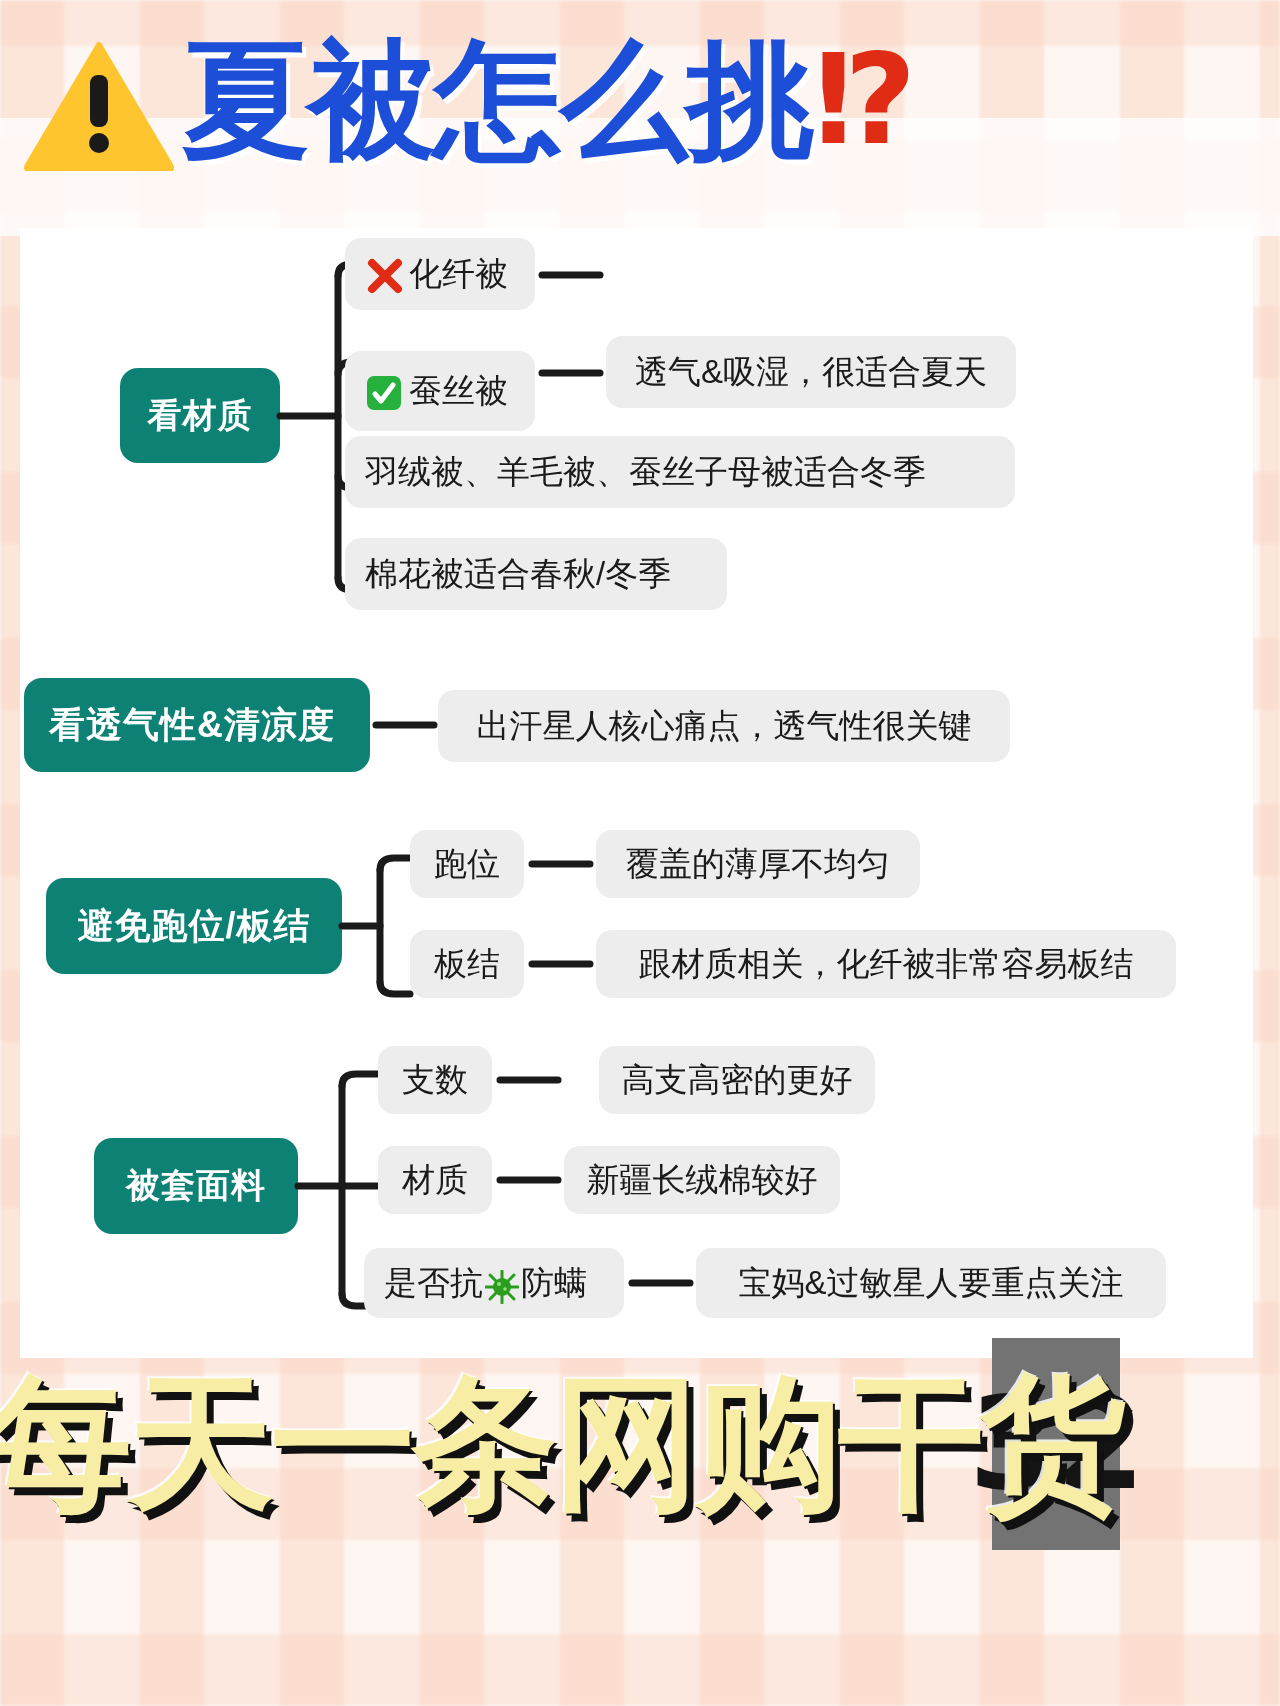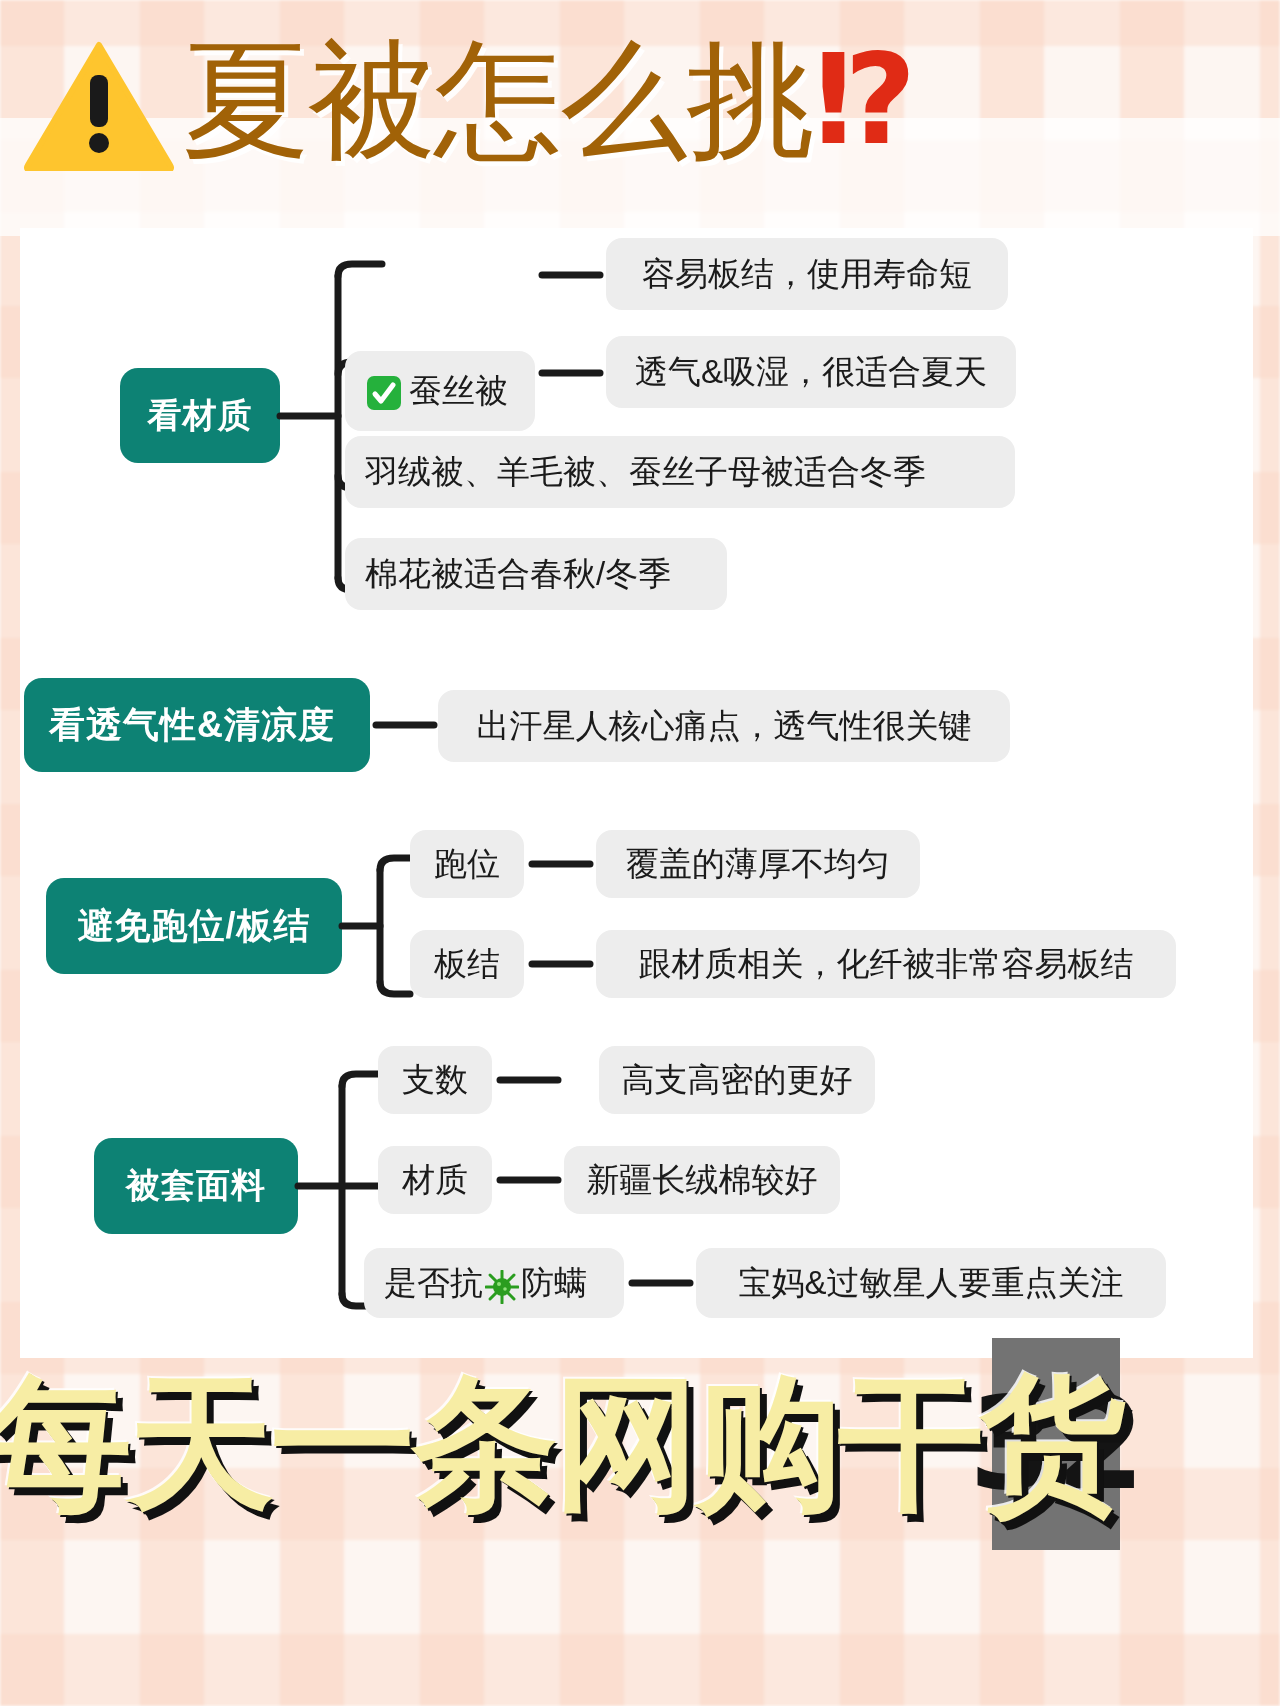--- a/index.html
+++ b/index.html
@@ -51,23 +51,23 @@
   .warn-tri {
     width: 150px; height: 132px;
     position: relative;
     flex: 0 0 auto;
     margin-right: 8px;
     margin-top: 10px;
   }
   .warn-tri svg { display:block; }
   #title-text {
     font-size: 128px;
-    font-weight: 400;
+    font-weight: 700;
     line-height: 1;
-    color: #a16207;
+    color: #1d4ed8;
     letter-spacing: -2px;
     white-space: nowrap;
     text-shadow: 4px 5px 0 rgba(255,255,255,0.9);
     font-family: "DejaVu Sans", "Liberation Sans", sans-serif;
   }
   #title-marks {
     font-size: 124px;
     font-weight: 900;
     color: #e02b15;
     line-height: 1;
@@ -217,26 +217,36 @@
         <path d="M2 168 H60"></path>
         <path d="M60 28 V330"></path>
         <path d="M60 28 Q60 16 74 16 H104"></path>
         <path d="M60 126 Q60 114 74 114 H104"></path>
         <path d="M60 228 Q60 240 74 240 H104"></path>
         <path d="M60 330 Q60 342 74 342 H104"></path>
       </g>
     </svg>
   </div>
 
+  <div class="chip lead" style="left:325px; top:10px; width:190px; height:72px;">
+    <span class="emoji-x">
+      <svg width="40" height="40" viewBox="0 0 40 40">
+        <g stroke="#e02b15" stroke-width="8" stroke-linecap="round">
+          <line x1="7" y1="7" x2="33" y2="33"></line>
+          <line x1="33" y1="7" x2="7" y2="33"></line>
+        </g>
+      </svg>
+    </span>
+    <span>化纤被</span>
+  </div>
   <div class="connector" style="left:518px; top:40px; width:66px; height:14px;">
     <svg width="66" height="14" viewBox="0 0 66 14">
       <line x1="4" y1="7" x2="62" y2="7" stroke="#1a1a1a" stroke-width="7" stroke-linecap="round"></line>
     </svg>
   </div>
-  <div class="chip" style="left:586px; top:10px; width:402px; height:72px;">容易板结，使用寿命短</div>
 
   <div class="chip lead" style="left:325px; top:108px; width:190px; height:80px;margin-top:15px;">
     <span class="emoji-check">
       <svg width="38" height="38" viewBox="0 0 38 38">
         <rect x="2" y="2" width="34" height="34" rx="7" fill="#25b13c"></rect>
         <path d="M10 20 L16 27 L28 11" fill="none" stroke="#ffffff" stroke-width="5" stroke-linecap="round" stroke-linejoin="round"></path>
       </svg>
     </span>
     <span>蚕丝被</span>
   </div>

